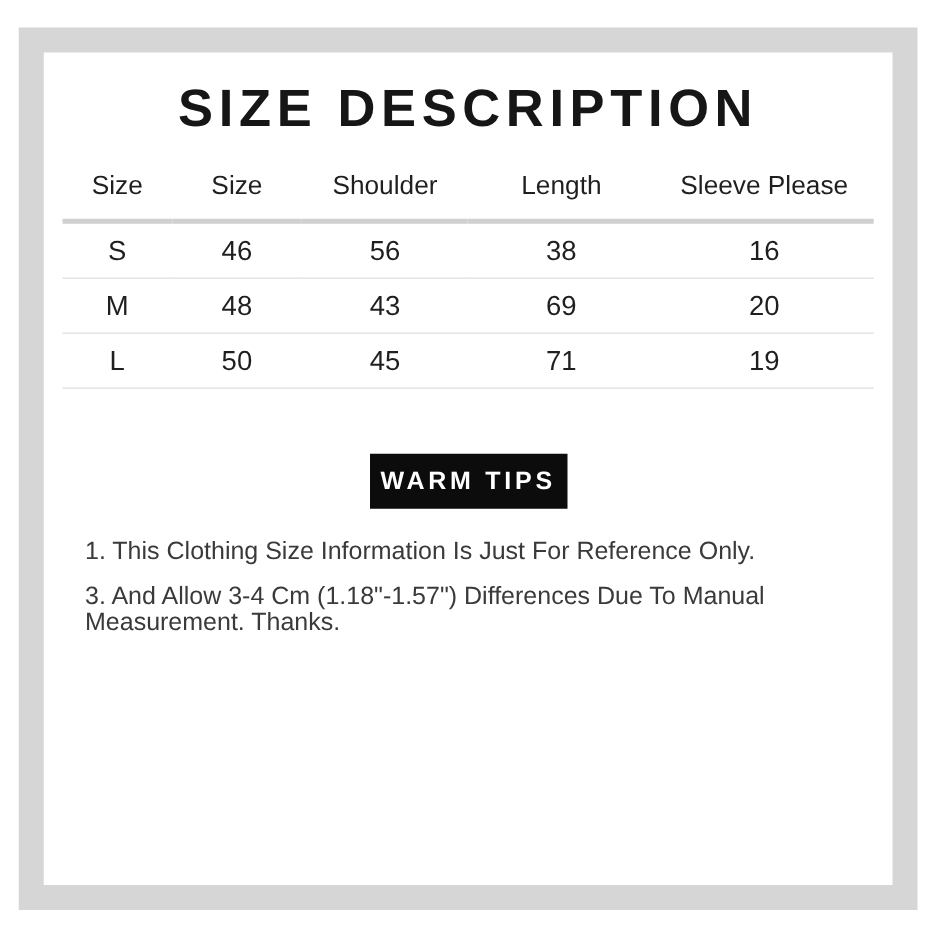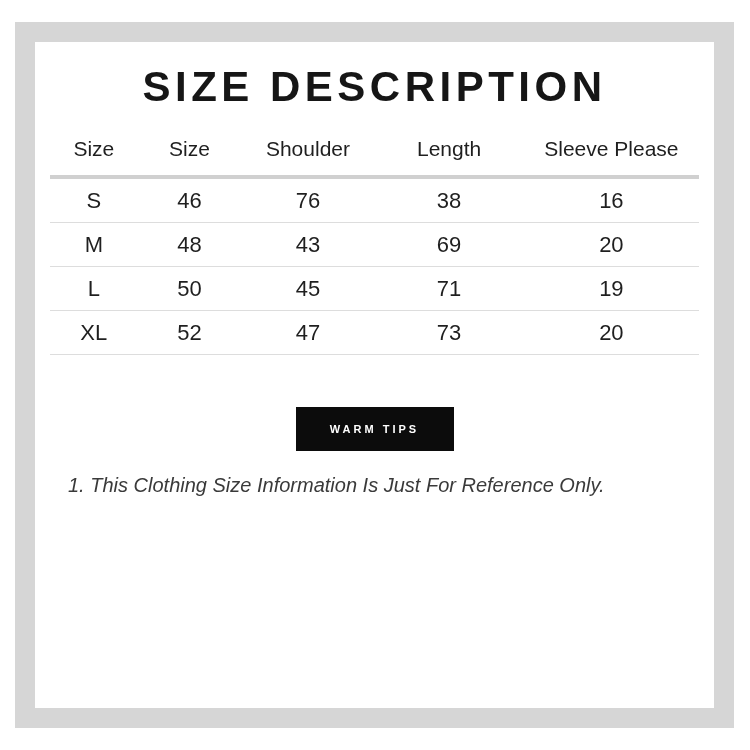--- a/index.html
+++ b/index.html
@@ -63,29 +63,28 @@
   }
   .badge {
     width: 158px;
     height: 44px;
     margin: 52px auto 0 auto;
     background: var(--badge-bg, #0c0c0c);
     color: var(--badge-text, #ffffff);
     display: flex;
     align-items: center;
     justify-content: center;
-    font-size: 11px;
+    font-size: 20px;
     font-weight: 600;
     letter-spacing: 3px;
     white-space: nowrap;
   }
   .tips {
     margin: 24px 0 10px 18px;
     width: 630px;
-    font-style: italic;
   }
   .tips p {
     margin: 0 0 14px 0;
     font-size: 20px;
     line-height: 21.6px;
     font-weight: 400;
     color: var(--tips-text, #3a3a3a);
   }
 </style>
 </head>
@@ -110,48 +109,42 @@
             <th>Size</th>
             <th>Shoulder</th>
             <th>Length</th>
             <th>Sleeve Please</th>
           </tr>
       </thead>
       <tbody id="size-table-body">
           <tr>
             <td>S</td>
             <td>46</td>
-            <td>76</td>
+            <td>56</td>
             <td>38</td>
             <td>16</td>
           </tr>
           <tr>
             <td>M</td>
             <td>48</td>
             <td>43</td>
             <td>69</td>
             <td>20</td>
           </tr>
           <tr>
             <td>L</td>
             <td>50</td>
             <td>45</td>
             <td>71</td>
             <td>19</td>
           </tr>
-          <tr>
-            <td>XL</td>
-            <td>52</td>
-            <td>47</td>
-            <td>73</td>
-            <td>20</td>
-          </tr>
         </tbody>
     </table>
 
     <div class="badge">WARM TIPS</div>
 
     <div class="tips" id="tips-list">
         <p>1. This Clothing Size Information Is Just For Reference Only.</p>
+        <p>3. And Allow 3-4 Cm (1.18"-1.57") Differences Due To Manual Measurement. Thanks.</p>
       </div>
 
   </div>
 </div>
 
 </body></html>

